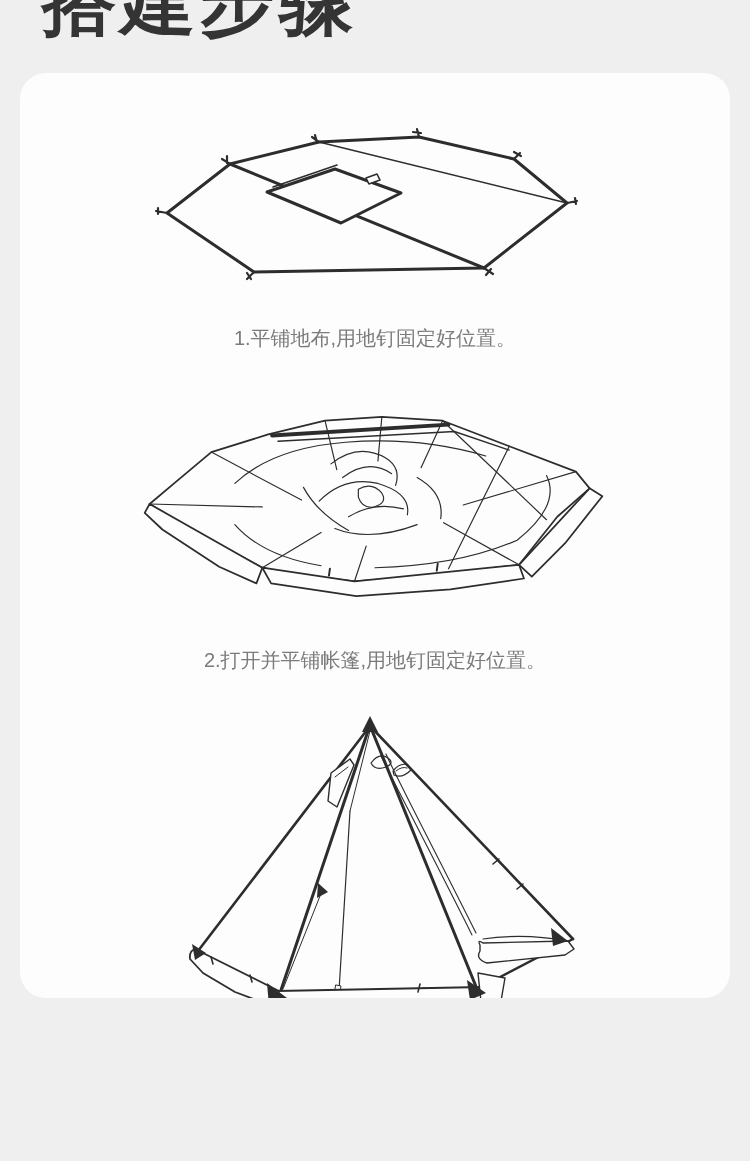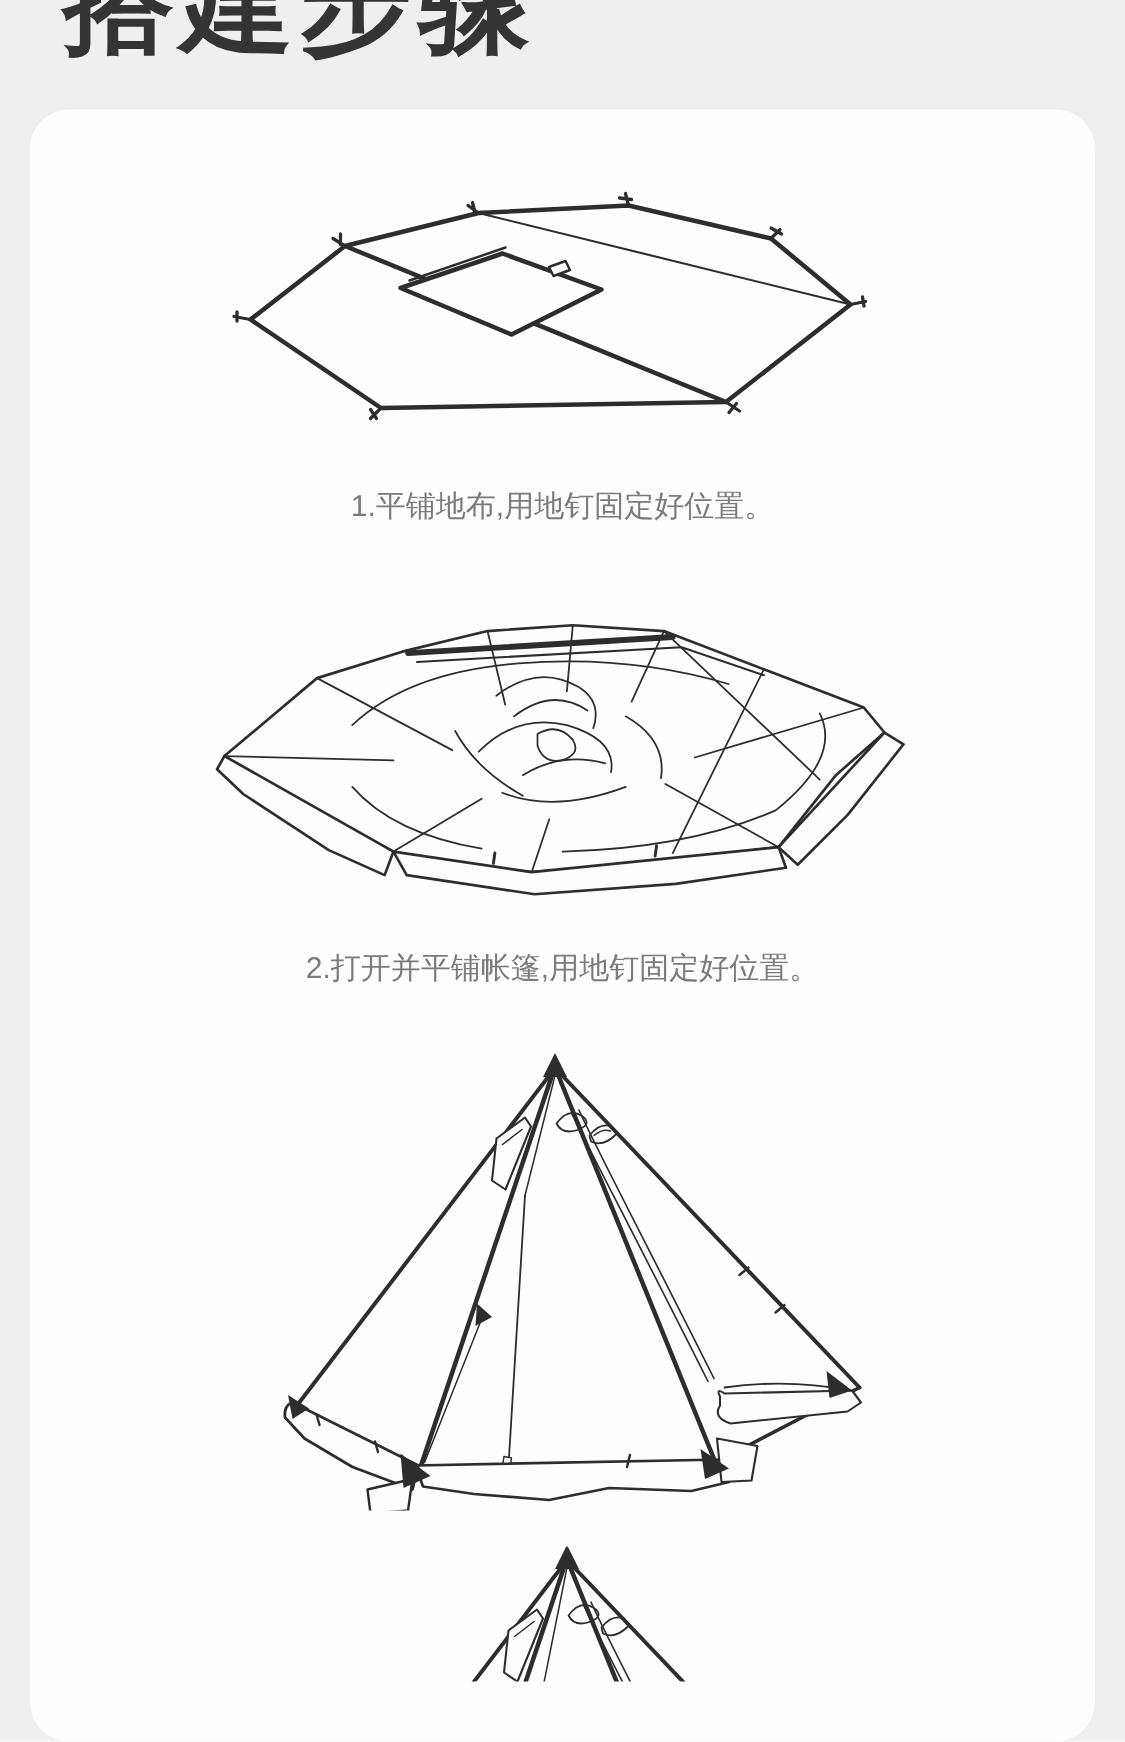--- a/index.html
+++ b/index.html
@@ -16,39 +16,39 @@
     font-size:74px;
     font-weight:bold;
     letter-spacing:5px;
     color:#343434;
     white-space:nowrap;
     margin:0;
   }
   .card{
     position:absolute;
     top:73px;left:20px;
-    width:710px;height:1088px;
+    width:710px;height:925px;
     background:#fdfdfd;
     border-radius:26px;
     overflow:hidden;
   }
   .fig{display:block;margin:0 auto;}
   .fig1{margin-top:42px;}
   .fig2{margin-top:56px;}
   .fig3{margin-top:28px;}
   .fig4{margin-top:24px;transform:translateX(8px);}
   .caption{
     text-align:center;
     font-size:20px;
     line-height:26px;
     color:#7b7b7b;
     margin:0;
   }
   .cap1{margin-top:20px;}
-  .cap2{margin-top:30px;}
+  .cap2{margin-top:44px;}
   .cap3{margin-top:24px;}
   .ink{stroke:#2d2d2d;fill:none;stroke-linecap:round;stroke-linejoin:round;}
   .fill-card{fill:#fdfdfd;}
   .solid{fill:#2d2d2d;stroke:none;}
 </style>
 </head>
 <body>
 
 <h1 class="page-title">搭建步骤</h1>
 

